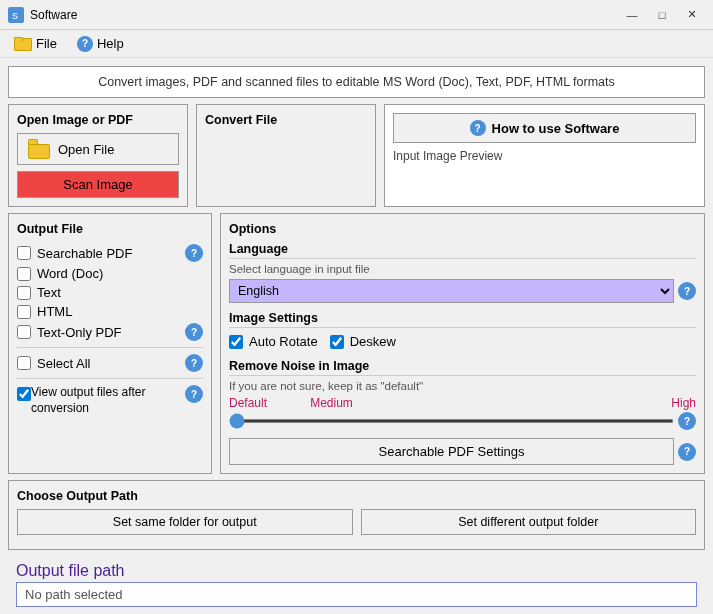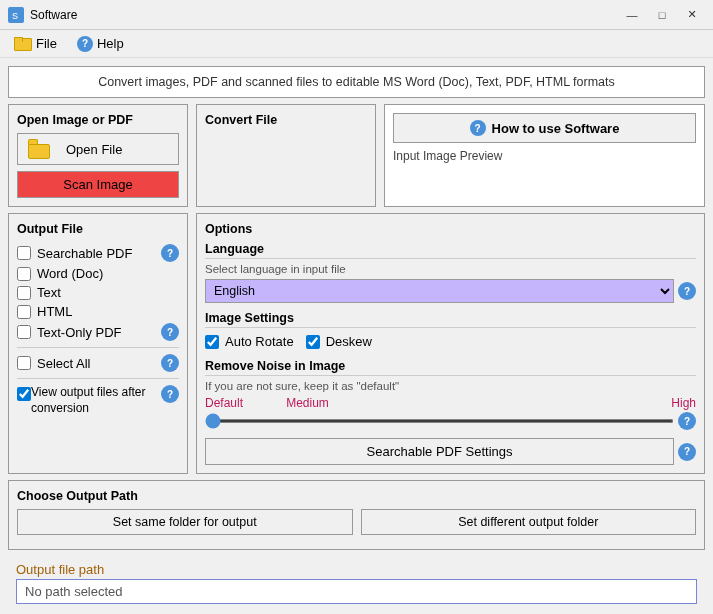--- a/index.html
+++ b/index.html
@@ -125,21 +125,21 @@
     }
     .section-title {
       font-weight: bold;
       font-size: 12.5px;
       margin-bottom: 6px;
       color: #000;
     }
     .open-file-btn {
       display: flex;
       align-items: center;
-      gap: 14px;
+      gap: 6px;
       width: 100%;
       padding: 5px 10px;
       background: #f0f0f0;
       border: 1px solid #999;
       cursor: pointer;
       font-size: 13px;
       margin-bottom: 6px;
     }
     .folder-icon {
       width: 24px;
@@ -257,21 +257,21 @@
     
     .bottom-row {
       display: flex;
       gap: 8px;
     }
 
     
     .output-file-section {
       border: 1px solid #999;
       padding: 8px;
-      width: 180px;
+      width: 204px;
       flex-shrink: 0;
     }
     .checkbox-row {
       display: flex;
       align-items: center;
       gap: 6px;
       padding: 2px 0;
     }
     .checkbox-row input[type="checkbox"] {
       width: 14px;
@@ -406,22 +406,22 @@
       border: 1px solid #999;
       cursor: pointer;
       font-size: 12.5px;
     }
 
     
     .file-path-section {
       padding: 6px 8px 0;
     }
     .file-path-label {
-      font-size: 13px;
-      color: #a16207;
+      font-size: 16px;
+      color: #4c1d95;
       margin-bottom: 2px;
     }
     .file-path-input {
       width: 100%;
       padding: 4px 8px;
       border: 1px solid #7986d8;
       background: white;
       font-size: 13px;
       color: #555;
       outline: none;

